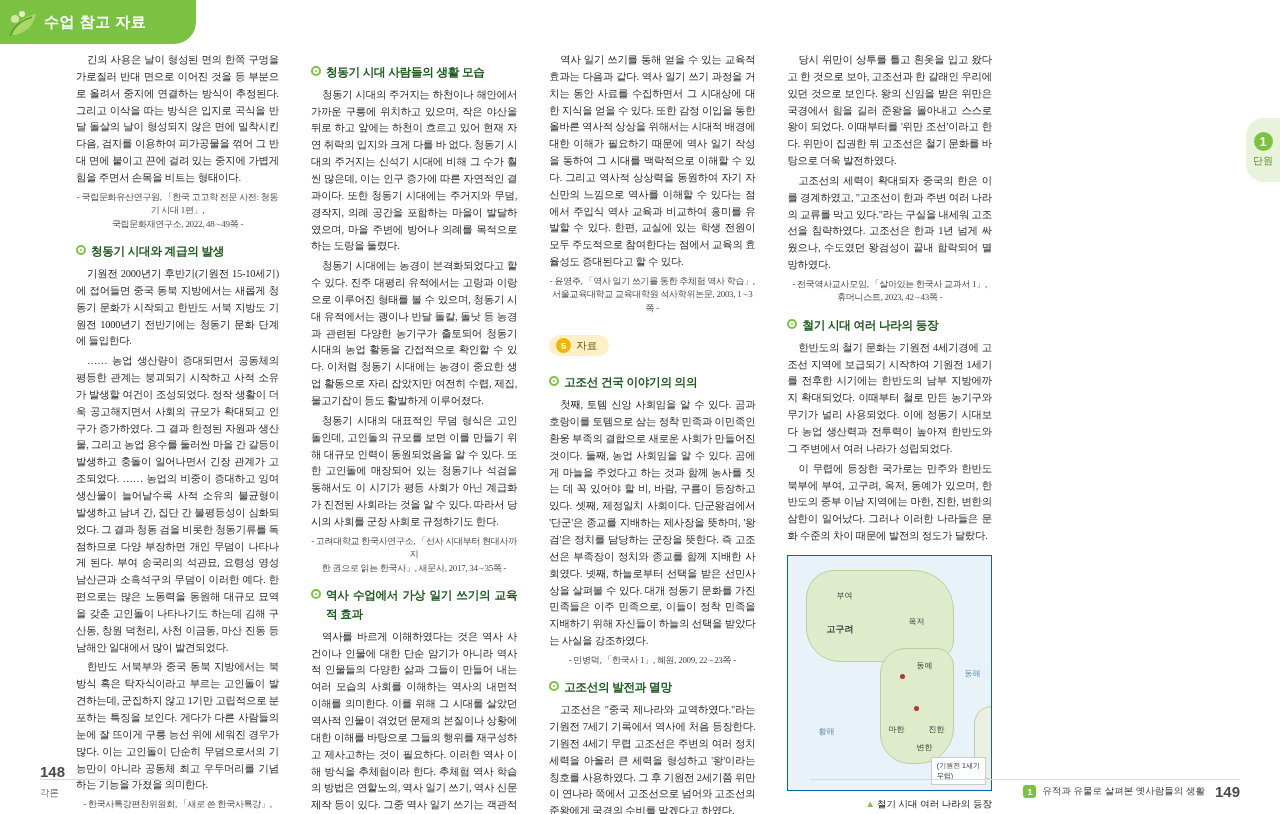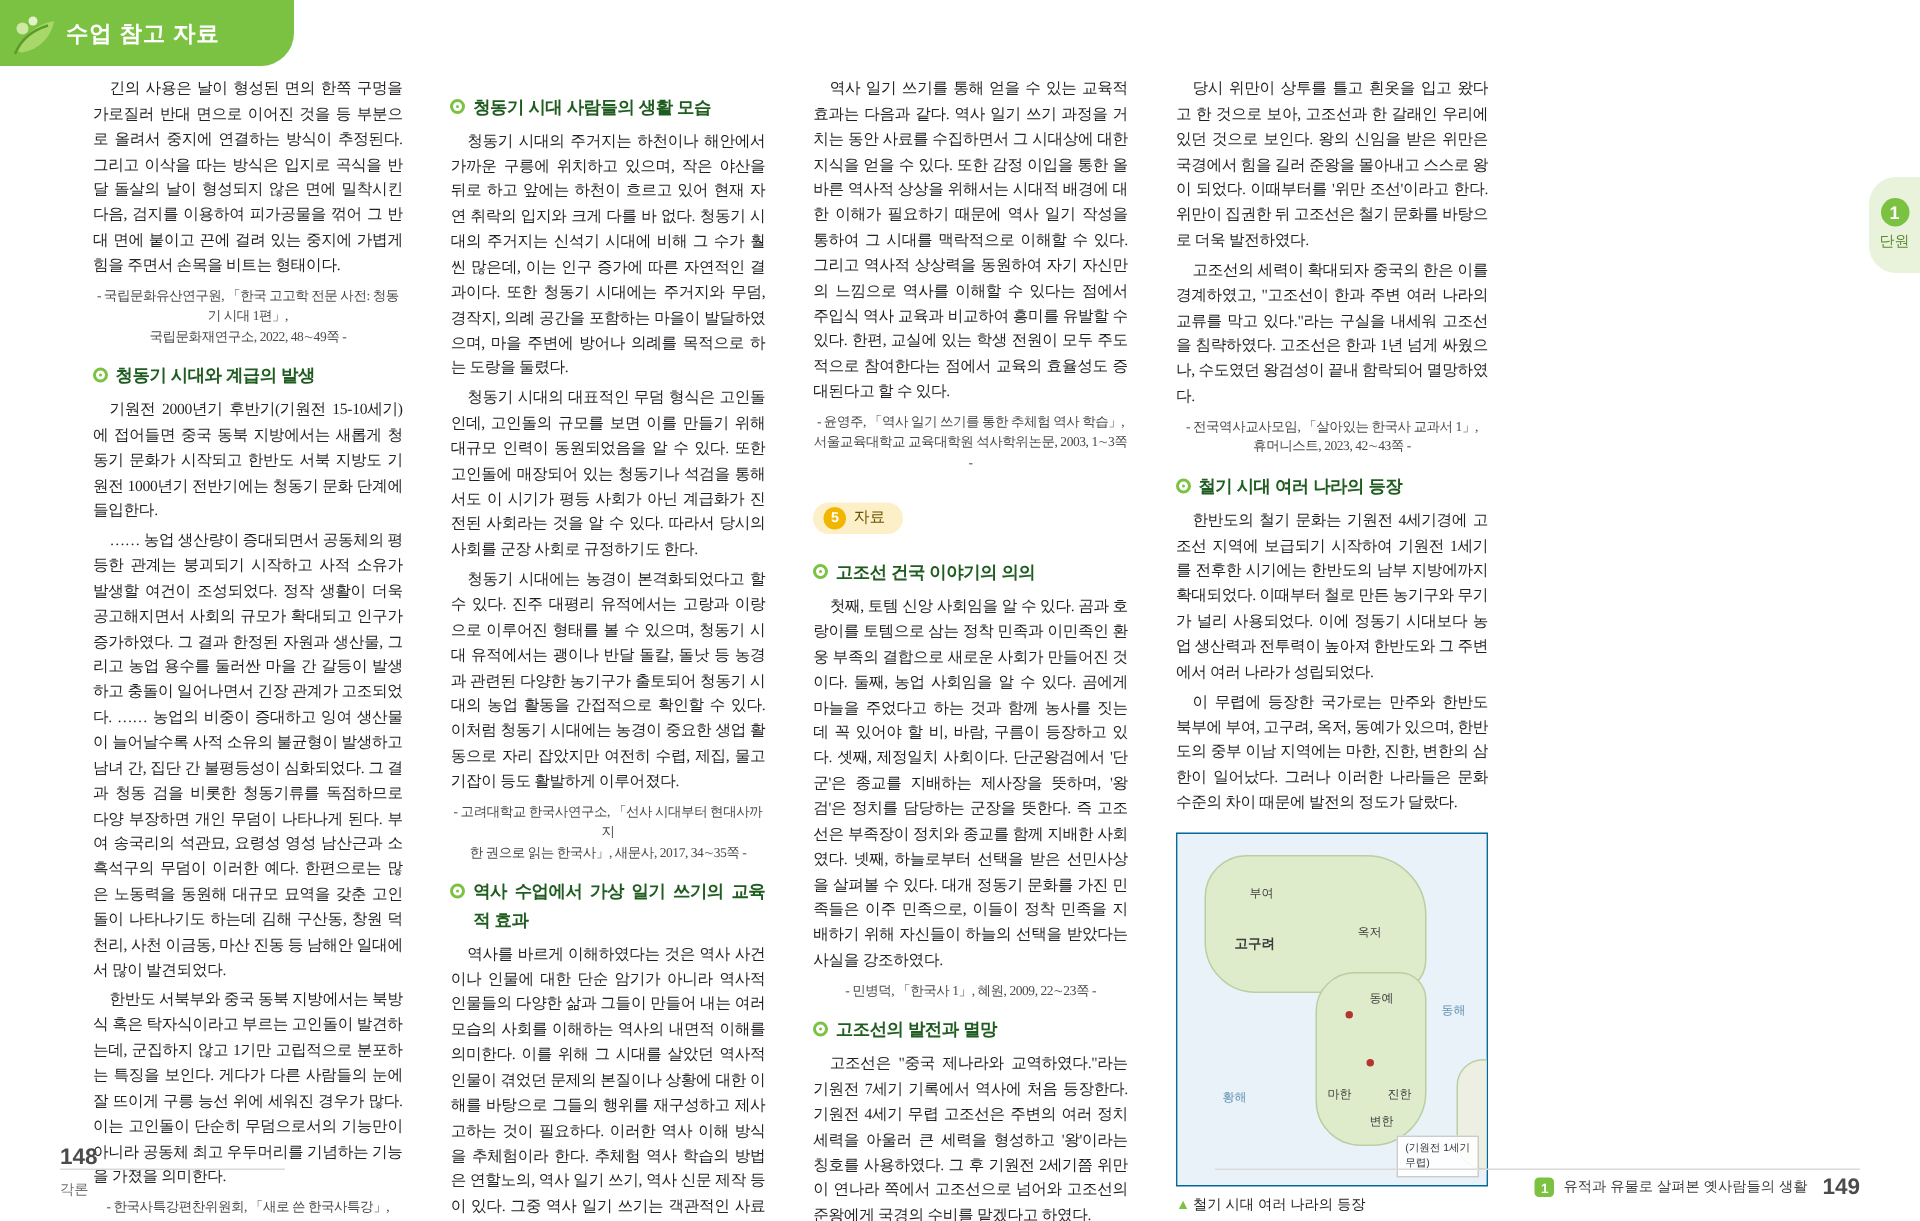--- a/index.html
+++ b/index.html
@@ -46,21 +46,21 @@
     background:#7cc242; color:#fff;
     font-size:12px; font-weight:bold;
     display:flex; align-items:center; justify-content:center;
     margin-bottom:3px;
   }
   .unit-marker .lbl { font-size:10px; color:#5c8a2d; }
 
   
   .page {
     position:absolute; left:0; top:44px; width:1052px; height:726px;
-    padding:8px 0 0 0;
+    padding:8px 0 0 14px;
   }
   .cols {
     display:flex;
     gap:0;
     padding:0 30px;
   }
   .col {
     width:288px;
     padding:0 16px;
     font-size:10.4px;
@@ -164,21 +164,21 @@
     font-family:"Liberation Sans", sans-serif;
     font-size:7px;
     line-height:1.45;
     color:#333;
   }
   .fig-caption {
     margin-top:5px;
     font-family:"Liberation Sans", sans-serif;
     font-size:9.5px;
     color:#222;
-    text-align:left;
+    text-align:right;
   }
   .fig-caption .tri { color:#7cc242; margin-right:2px; }
 
   
   .footer {
     position:absolute; left:0; bottom:0; width:1280px; height:44px;
   }
   .footer .left {
     position:absolute; left:40px; bottom:14px;
     display:flex; align-items:baseline; gap:7px;
@@ -252,22 +252,22 @@
         <span class="l2">서울대학교출판문화원, 2024, 22∼23쪽 -</span>
       </div>
     </div>
 
     <div class="col">
       <div class="sec-head">
         <span class="dot"></span>
         <span>청동기 시대 사람들의 생활 모습</span>
       </div>
       <p class="body">청동기 시대의 주거지는 하천이나 해안에서 가까운 구릉에 위치하고 있으며, 작은 야산을 뒤로 하고 앞에는 하천이 흐르고 있어 현재 자연 취락의 입지와 크게 다를 바 없다. 청동기 시대의 주거지는 신석기 시대에 비해 그 수가 훨씬 많은데, 이는 인구 증가에 따른 자연적인 결과이다. 또한 청동기 시대에는 주거지와 무덤, 경작지, 의례 공간을 포함하는 마을이 발달하였으며, 마을 주변에 방어나 의례를 목적으로 하는 도랑을 둘렸다.</p>
+      <p class="body">청동기 시대에는 농경이 본격화되었다고 할 수 있다. 진주 대평리 유적에서는 고랑과 이랑으로 이루어진 형태를 볼 수 있으며, 청동기 시대 유적에서는 괭이나 반달 돌칼, 돌낫 등 농경과 관련된 다양한 농기구가 출토되어 청동기 시대의 농업 활동을 간접적으로 확인할 수 있다. 이처럼 청동기 시대에는 농경이 중요한 생업 활동으로 자리 잡았지만 여전히 수렵, 제집, 물고기잡이 등도 활발하게 이루어졌다.</p>
       <p class="body">청동기 시대의 대표적인 무덤 형식은 고인돌인데, 고인돌의 규모를 보면 이를 만들기 위해 대규모 인력이 동원되었음을 알 수 있다. 또한 고인돌에 매장되어 있는 청동기나 석검을 통해서도 이 시기가 평등 사회가 아닌 계급화가 진전된 사회라는 것을 알 수 있다. 따라서 당시의 사회를 군장 사회로 규정하기도 한다.</p>
-      <p class="body">청동기 시대에는 농경이 본격화되었다고 할 수 있다. 진주 대평리 유적에서는 고랑과 이랑으로 이루어진 형태를 볼 수 있으며, 청동기 시대 유적에서는 괭이나 반달 돌칼, 돌낫 등 농경과 관련된 다양한 농기구가 출토되어 청동기 시대의 농업 활동을 간접적으로 확인할 수 있다. 이처럼 청동기 시대에는 농경이 중요한 생업 활동으로 자리 잡았지만 여전히 수렵, 제집, 물고기잡이 등도 활발하게 이루어졌다.</p>
       <div class="cite">
         <span class="l2">- 고려대학교 한국사연구소, 「선사 시대부터 현대사까지</span>
         <span class="l2">한 권으로 읽는 한국사」, 새문사, 2017, 34∼35쪽 -</span>
       </div>
       <div class="sec-head">
         <span class="dot"></span>
         <span>역사 수업에서 가상 일기 쓰기의 교육적 효과</span>
       </div>
       <p class="body">역사를 바르게 이해하였다는 것은 역사 사건이나 인물에 대한 단순 암기가 아니라 역사적 인물들의 다양한 삶과 그들이 만들어 내는 여러 모습의 사회를 이해하는 역사의 내면적 이해를 의미한다. 이를 위해 그 시대를 살았던 역사적 인물이 겪었던 문제의 본질이나 상황에 대한 이해를 바탕으로 그들의 행위를 재구성하고 제사고하는 것이 필요하다. 이러한 역사 이해 방식을 추체험이라 한다. 추체험 역사 학습의 방법은 연할노의, 역사 일기 쓰기, 역사 신문 제작 등이 있다. 그중 역사 일기 쓰기는 객관적인 사료를 바탕으로 역사를 재구성하고 자기 자신을 감정 이입하여 일기를 작성하는 것이다.</p>
     </div>

